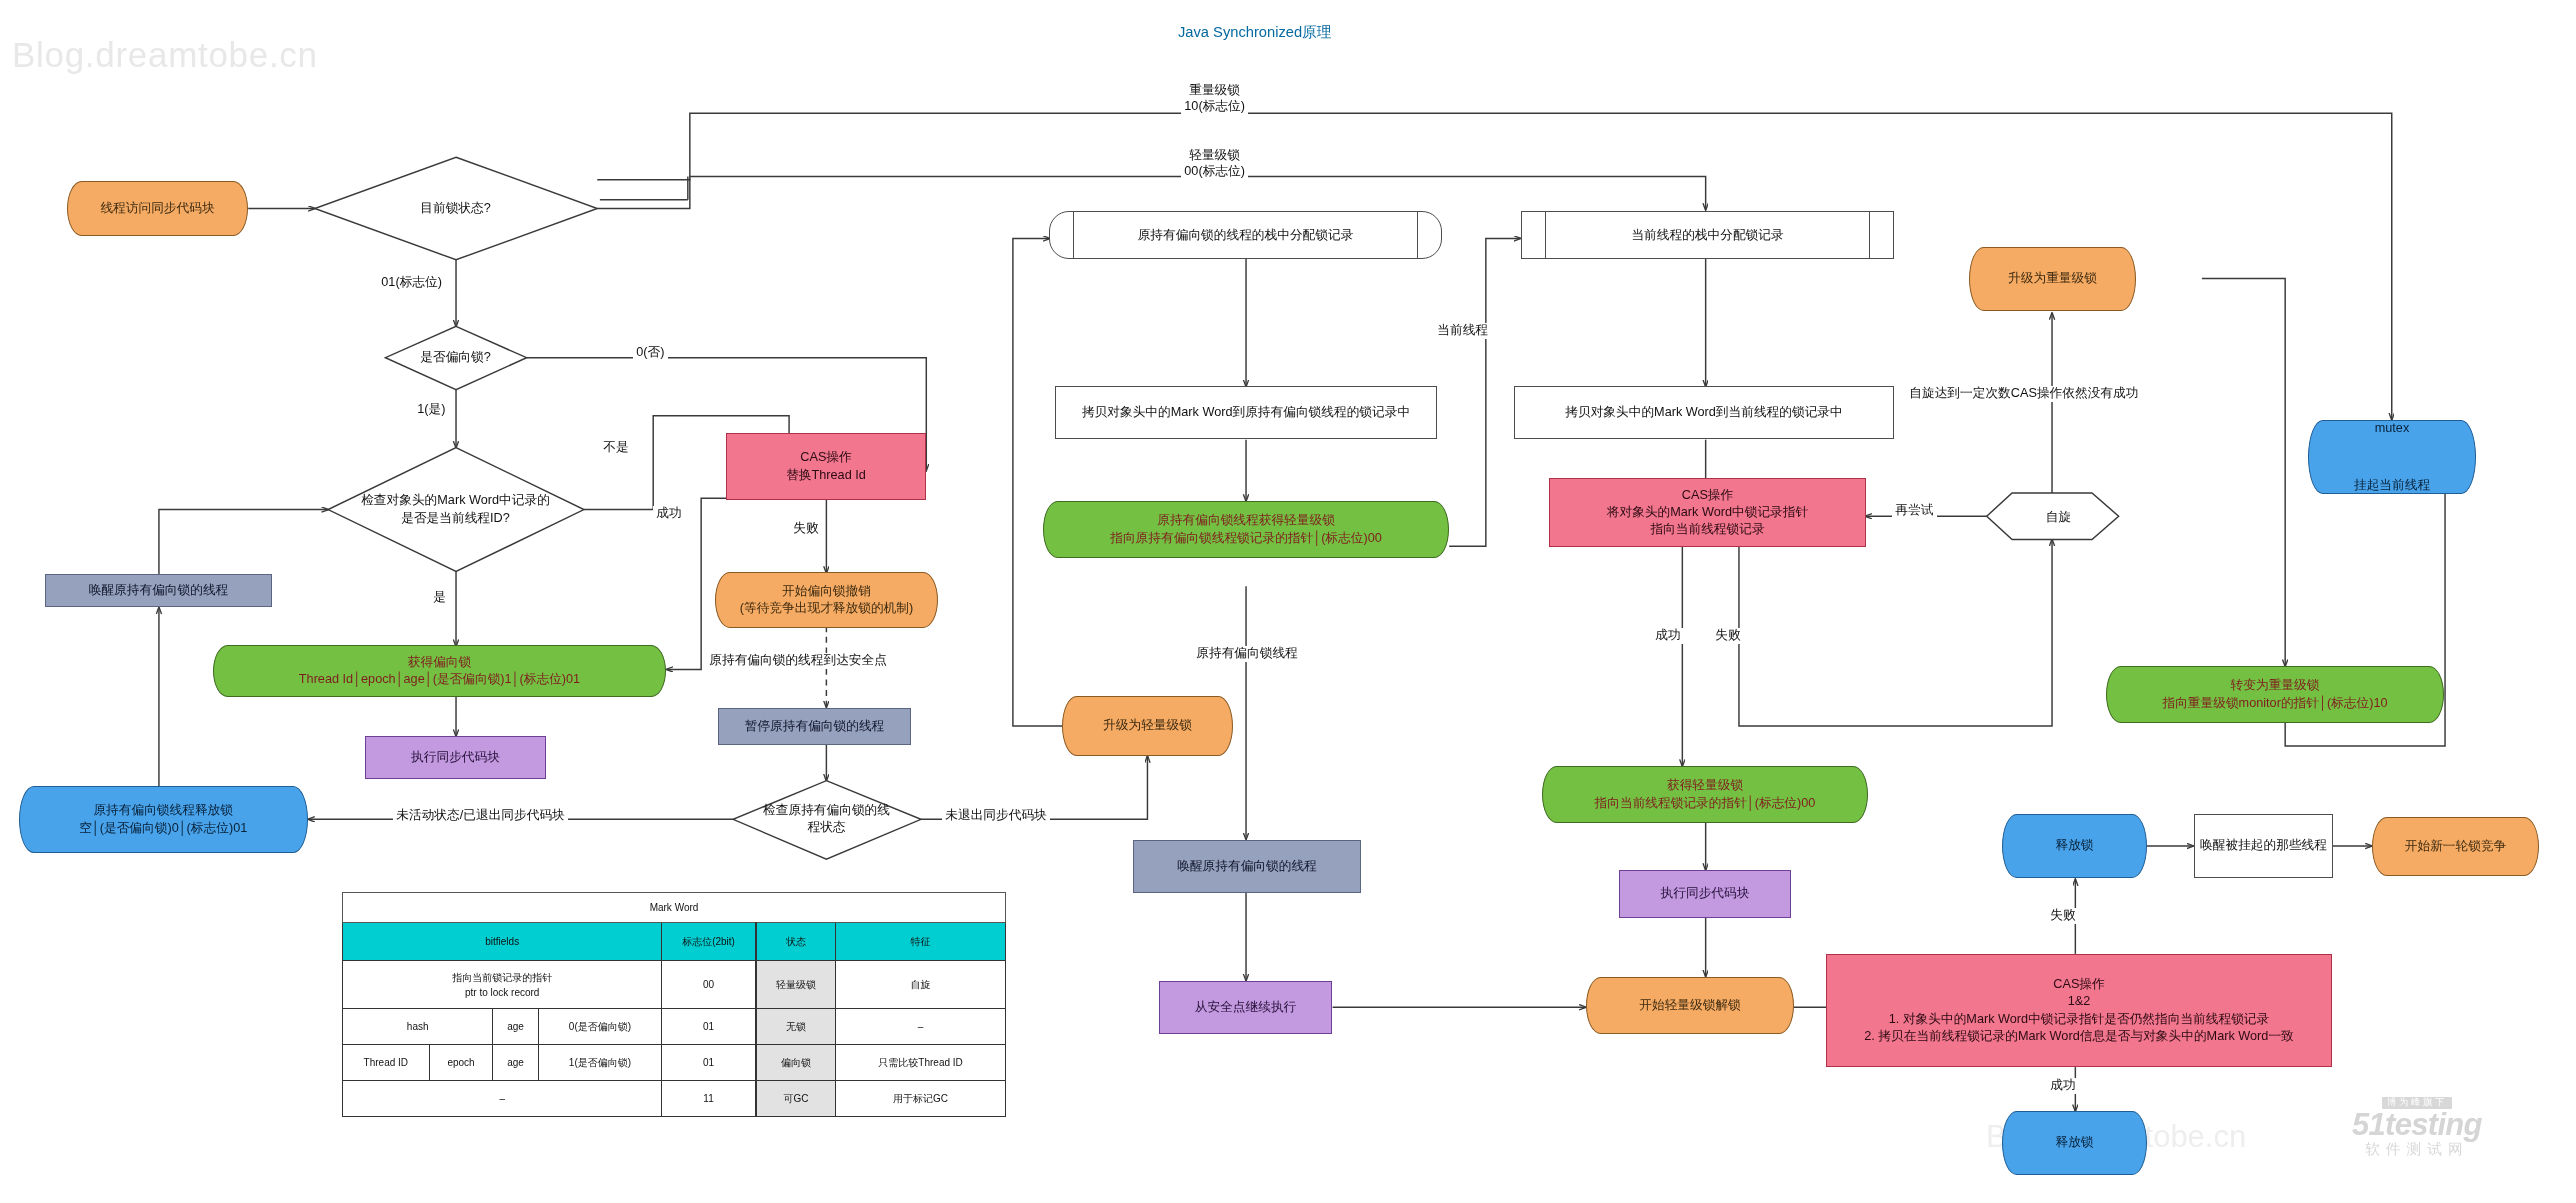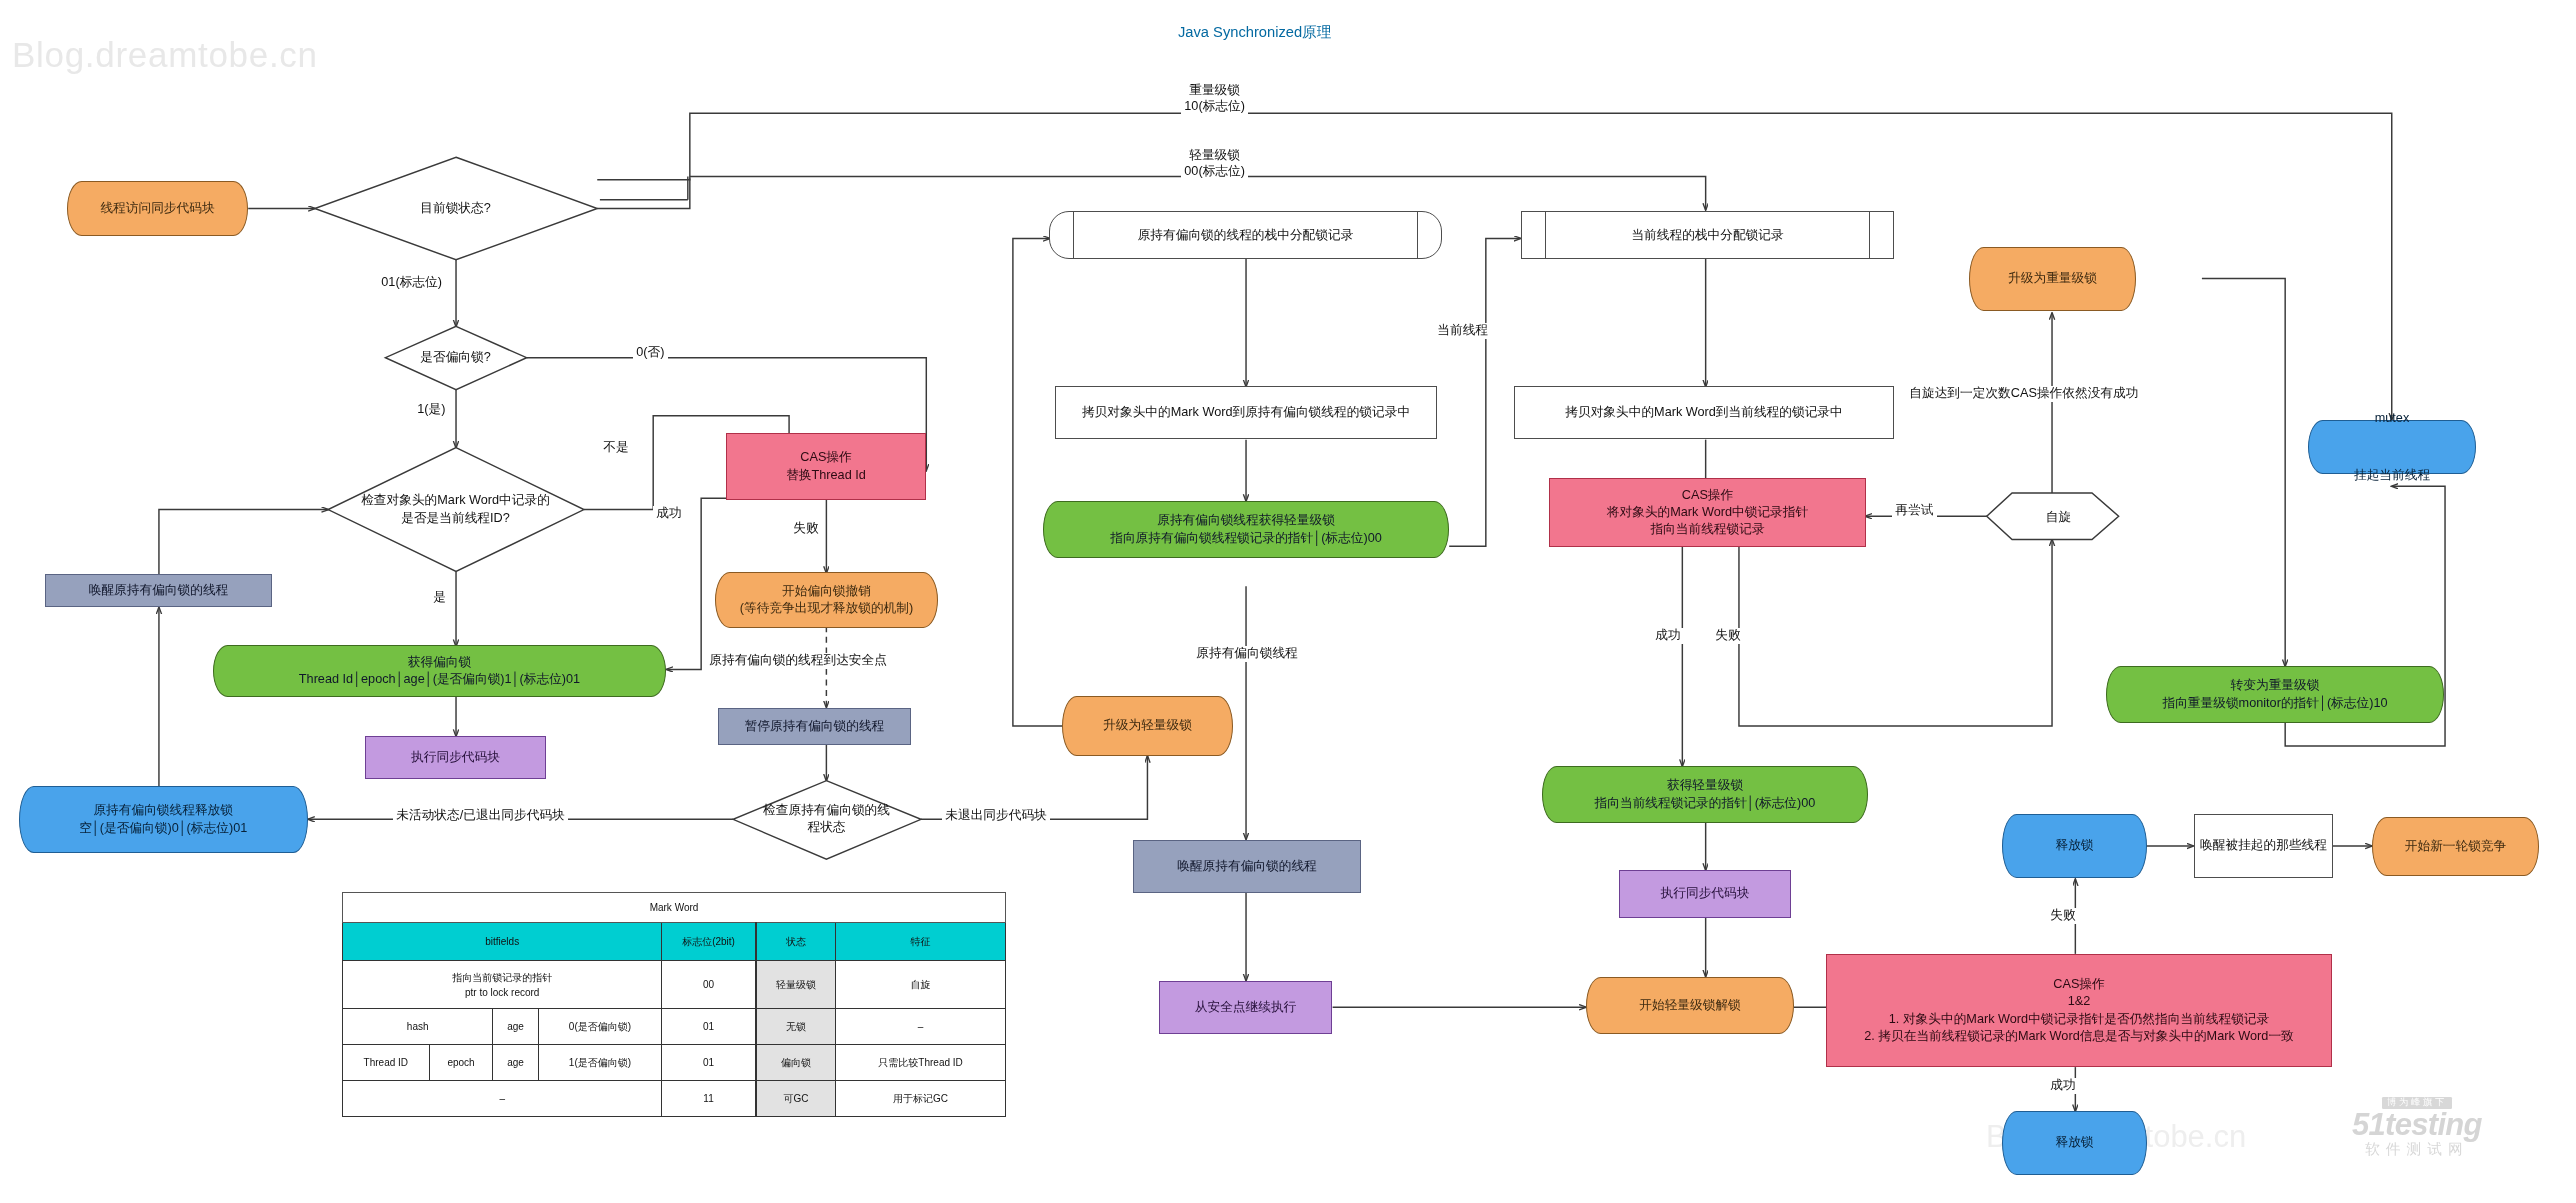--- a/index.html
+++ b/index.html
@@ -24,21 +24,21 @@
   .node .ln{white-space:nowrap;display:block;}
 
   
   .rect{border:1.3px solid #4d4d4d;background:#fff;}
   .term{border-radius:14.7px/50%;}
   .diamond{border:none;background:transparent;}
   .hex{border:none;background:transparent;}
 
   
   .c-orange{background:#f5ab63;border:1.3px solid #8a5a23;color:#3d2a10;}
-  .c-green {background:#74c043;border:1.3px solid #3d6b1f;color:#0f172a;}
+  .c-green {background:#74c043;border:1.3px solid #3d6b1f;color:#7f1d1d;}
   .c-blue  {background:#49a3eb;border:1.3px solid #1f5e94;color:#072138;}
   .c-pink  {background:#f2768e;border:1.3px solid #b03049;color:#2b0a12;}
   .c-purple{background:#c39ae0;border:1.3px solid #6e3f94;color:#26103a;}
   .c-slate {background:#96a1bd;border:1.3px solid #5a6483;color:#10162b;}
   .c-white {background:#ffffff;border:1.3px solid #4d4d4d;color:#111;}
 
   
   .elabel{position:absolute;font-size:12.7px;color:#111;background:#fff;padding:0 3.3px;white-space:nowrap;line-height:1.25;text-align:center;}
 
   
@@ -288,21 +288,21 @@
   </div>
 
   <div class="node c-orange term" style="left:1586px;top:977px;width:208px;height:57px;">
     <span class="ln">开始轻量级锁解锁</span>
   </div>
 
   <div class="node c-orange term" style="left:1969px;top:247px;width:167px;height:64px;">
     <span class="ln">升级为重量级锁</span>
   </div>
 
-  <div class="node c-blue term" style="left:2308px;top:420px;width:168px;height:54px;gap:40px;">
+  <div class="node c-blue term" style="left:2308px;top:420px;width:168px;height:74px;gap:40px;">
     <span class="ln">mutex</span>
     <span class="ln">挂起当前线程</span>
   </div>
 
   <div class="node c-green term" style="left:2106px;top:666px;width:338px;height:57px;">
     <span class="ln">转变为重量级锁</span>
     <span class="ln">指向重量级锁monitor的指针│(标志位)10</span>
   </div>
 
   <div class="node c-blue term" style="left:2002px;top:814px;width:145px;height:64px;">

